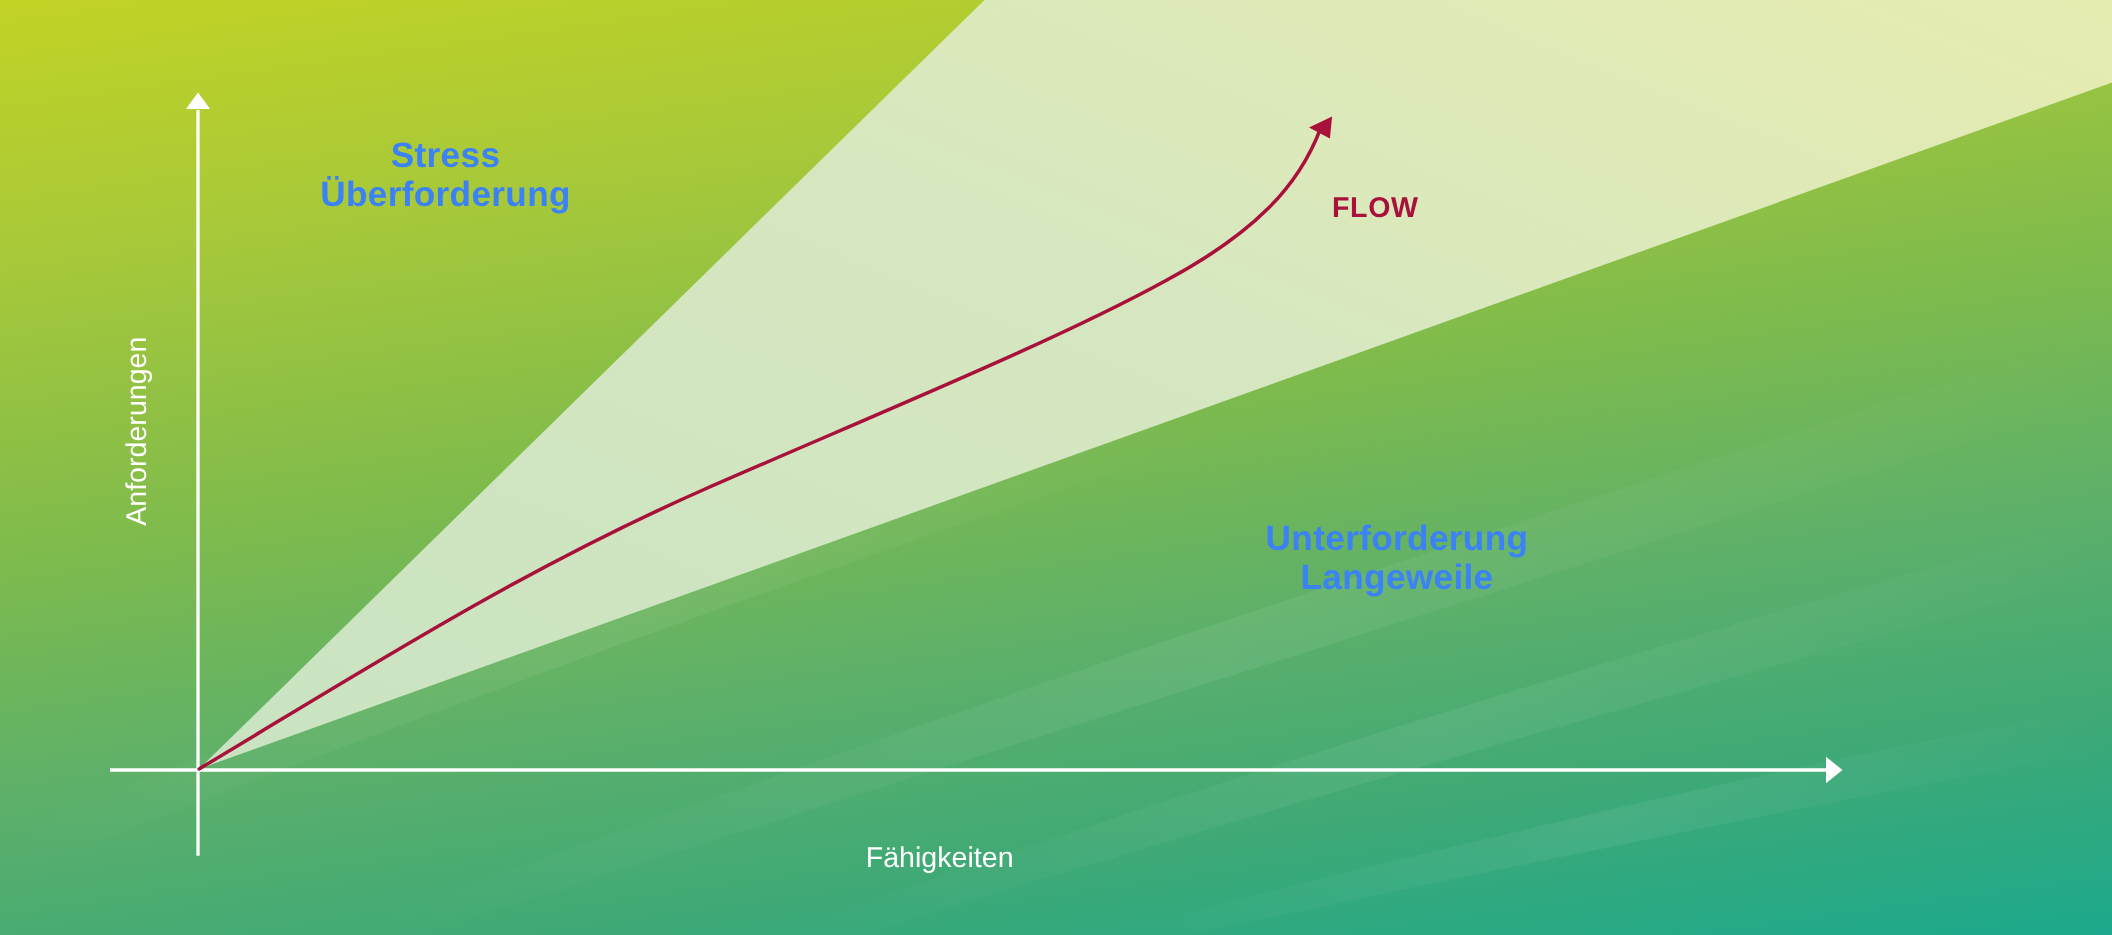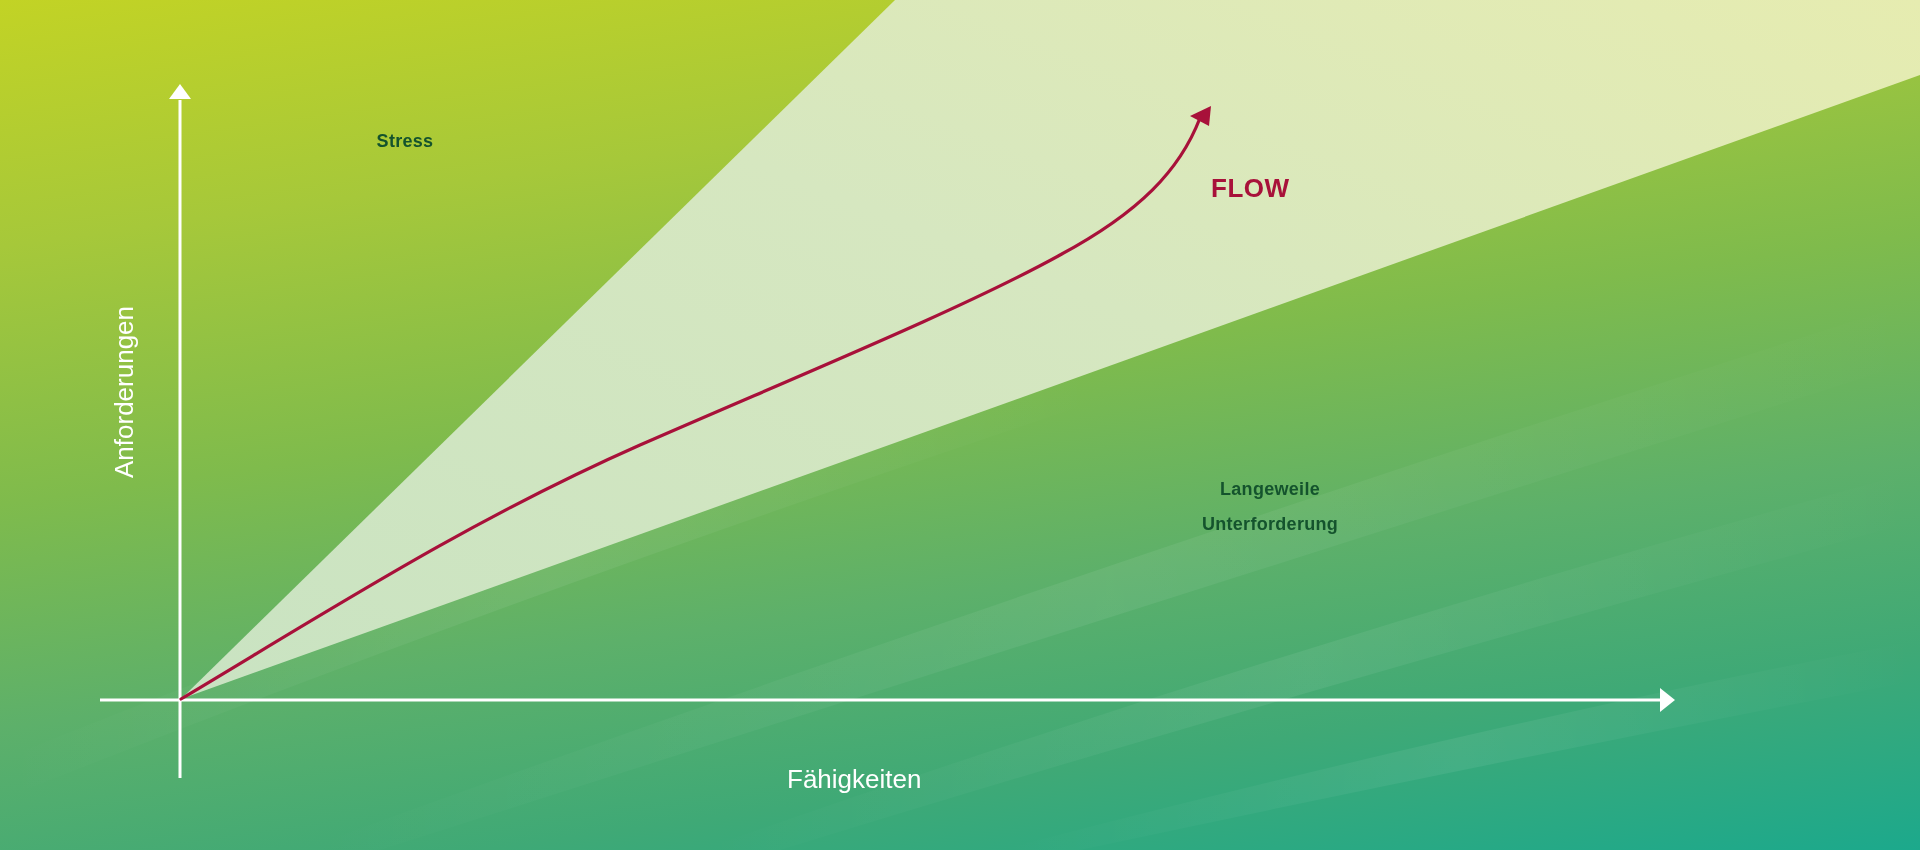--- a/index.html
+++ b/index.html
@@ -3,22 +3,22 @@
 <meta charset="utf-8">
 <style>
   html, body { margin:0; padding:0; }
   body { width:1920px; height:850px; overflow:hidden; position:relative; font-family:"Liberation Sans", sans-serif; }
   .bg {
     position:absolute; left:0; top:0; width:1920px; height:850px;
     background: linear-gradient(172deg, #c2d325 0%, #a6c83a 22%, #7fbb4c 45%, #5db06a 65%, #3fa976 82%, #1ca98c 100%);
   }
   svg.diagram { position:absolute; left:0; top:0; }
   .label {
-    position:absolute; color:#14532d; font-weight:bold; text-align:center;
-    font-size:18px; line-height:35px; letter-spacing:0.3px;
+    position:absolute; color:#3b82f6; font-weight:bold; text-align:center;
+    font-size:32px; line-height:35px; letter-spacing:0.3px;
   }
   .axis-label { position:absolute; color:#ffffff; font-size:26px; }
   .flow-label { position:absolute; color:#a8113a; font-weight:bold; font-size:26px; letter-spacing:0.5px;margin-top:28px; }
 </style>
 </head>
 <body>
 
 <div class="bg"></div>
 
 <svg class="diagram" width="1920" height="850" viewBox="0 0 1920 850">
@@ -54,24 +54,25 @@
   </g>
 
   <g>
     <path d="M181,699 C330,610 470,520 640,445 C800,375 960,310 1060,255 C1140,212 1180,170 1200,118" fill="none" stroke="#a8113a" stroke-width="3.2" stroke-linecap="round"></path>
     <polygon points="1211,106 1190,116 1209,126" fill="#a8113a"></polygon>
   </g>
 </svg>
 
 <div class="label" style="left:285px; top:124px; width:240px;">
   <div>Stress</div>
+  <div>Überforderung</div>
 </div>
 
 <div class="flow-label" style="left:1211px; top:145px;">FLOW</div>
 
 <div class="label" style="left:1130px; top:472px; width:280px;">
+  <div>Unterforderung</div>
   <div>Langeweile</div>
-  <div>Unterforderung</div>
 </div>
 
 <div class="axis-label" style="left:787px; top:764px;text-align:center;">Fähigkeiten</div>
 
 <div class="axis-label" style="left:124px; top:392px; transform:translate(-50%,-50%) rotate(-90deg); transform-origin:center; white-space:nowrap;">Anforderungen</div>
 
 </body></html>

